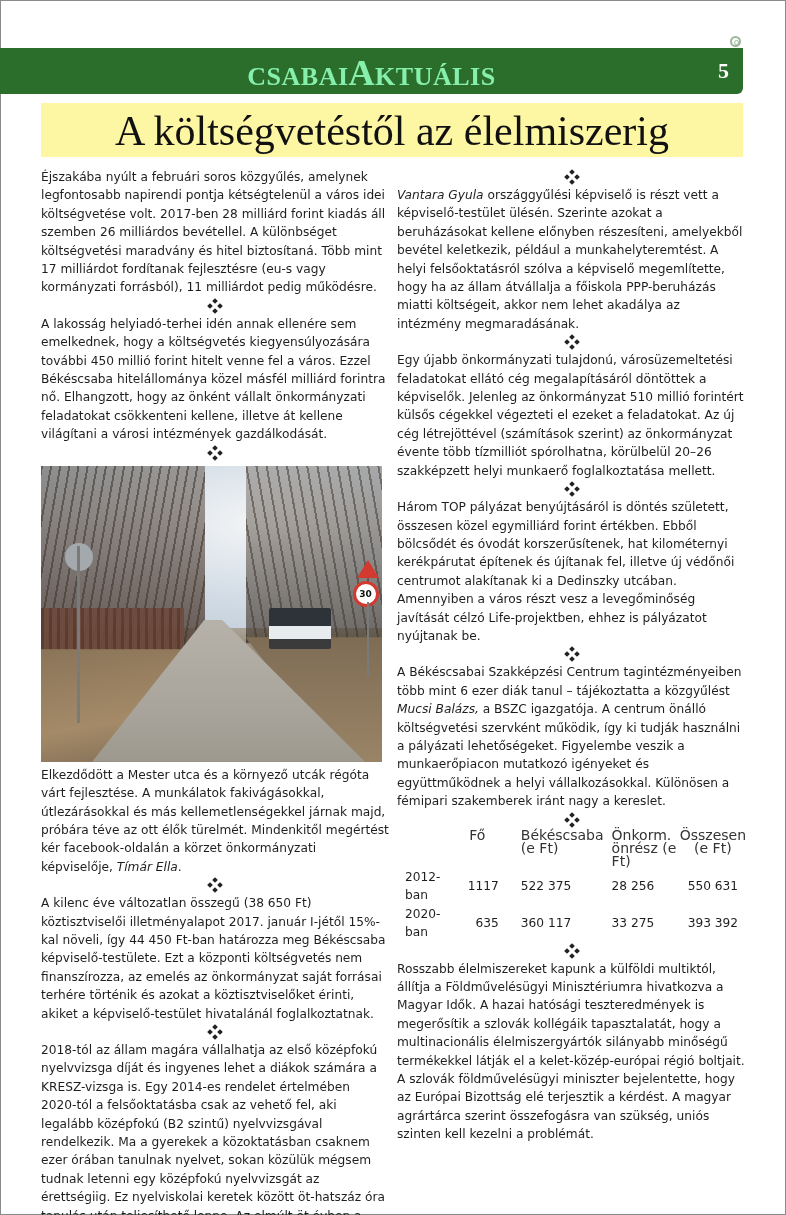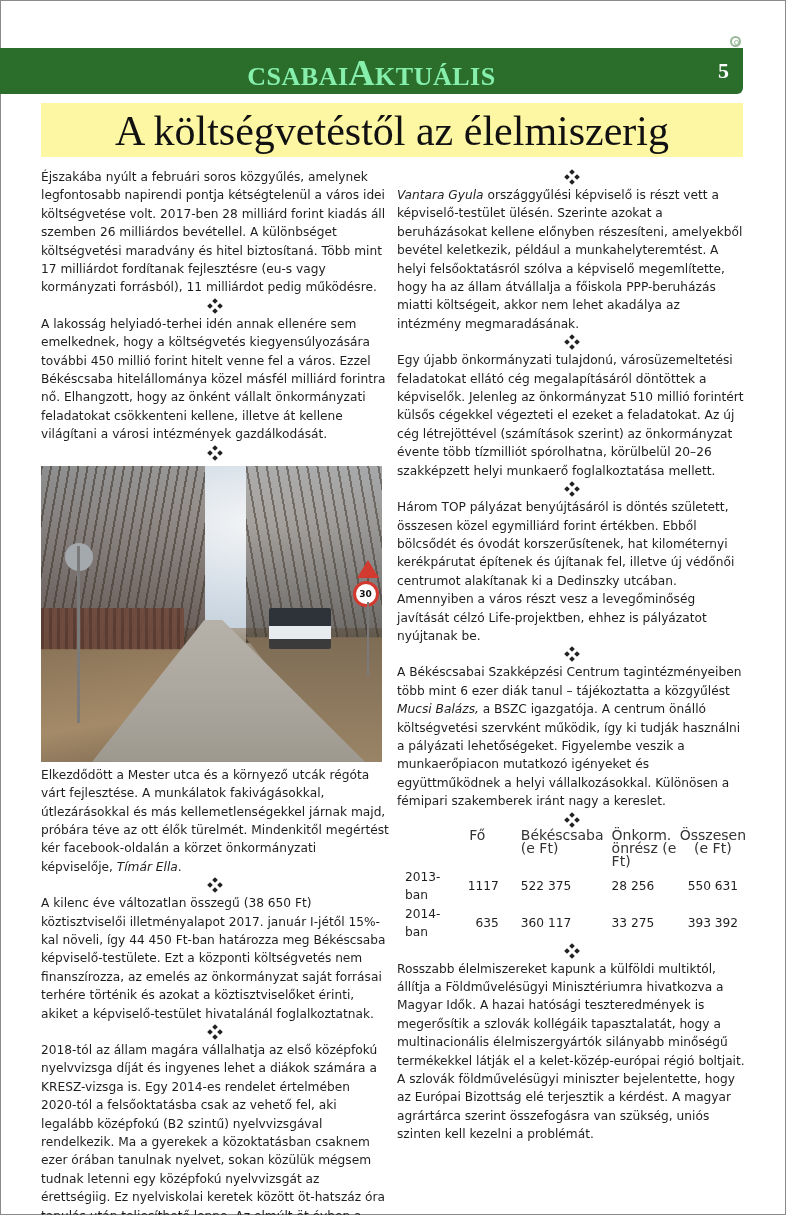--- a/index.html
+++ b/index.html
@@ -223,28 +223,28 @@
         <tr>
           <th class="c0"></th>
           <th class="c1">Fő</th>
           <th class="c2">Békéscsaba (e Ft)</th>
           <th class="c3">Önkorm. önrész (e Ft)</th>
           <th class="c4">Összesen (e Ft)</th>
         </tr>
       </thead>
       <tbody>
         <tr>
-          <td class="c0">2013-ban</td>
+          <td class="c0">2012-ban</td>
           <td class="c1">1117</td>
           <td class="c2">522 375</td>
           <td class="c3">28 256</td>
           <td class="c4">550 631</td>
         </tr>
         <tr>
-          <td class="c0">2014-ban</td>
+          <td class="c0">2020-ban</td>
           <td class="c1">635</td>
           <td class="c2">360 117</td>
           <td class="c3">33 275</td>
           <td class="c4">393 392</td>
         </tr>
       </tbody>
     </table>
   </div>
   <div class="sep">
       <span class="diamonds">

